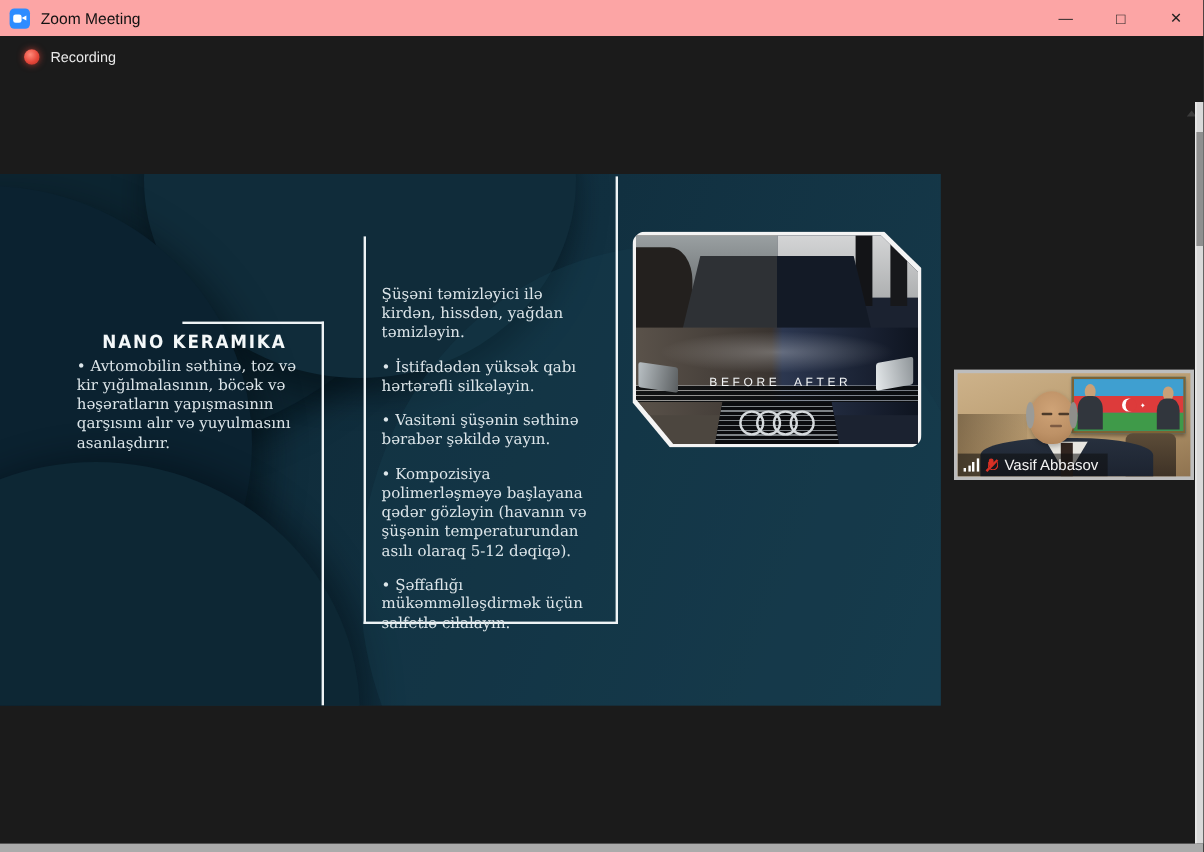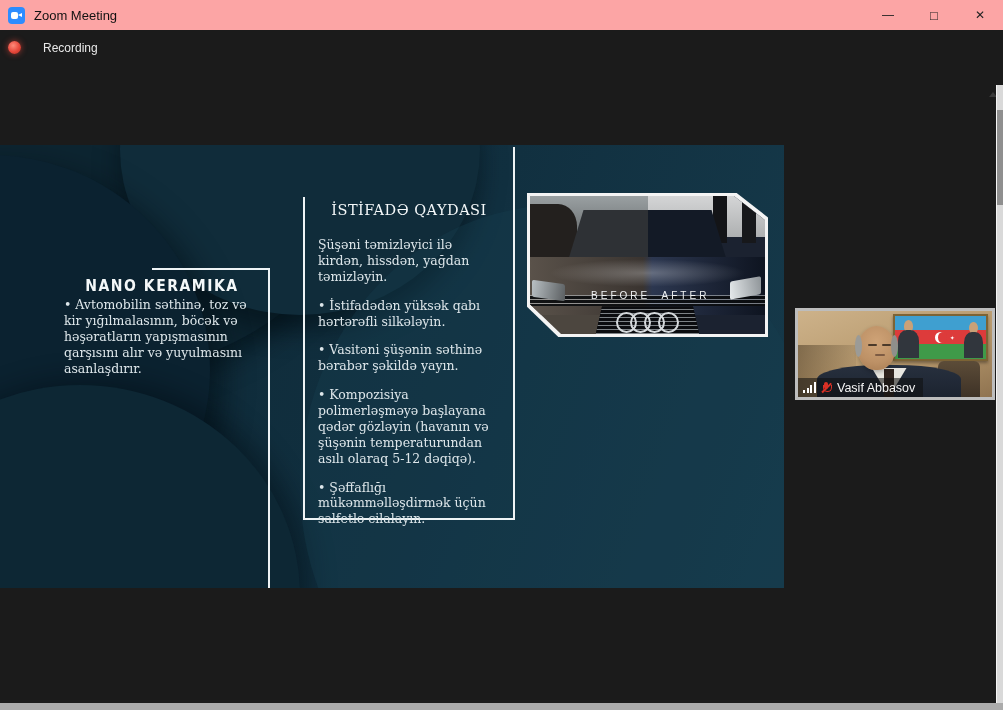--- a/index.html
+++ b/index.html
@@ -12,21 +12,21 @@
              position:relative;flex:0 0 auto;}
   .zoom-logo:before{content:"";position:absolute;left:3px;top:5px;width:7px;height:7px;background:#fff;border-radius:2px;}
   .zoom-logo:after{content:"";position:absolute;left:10px;top:6px;border-top:2.5px solid transparent;
              border-bottom:2.5px solid transparent;border-right:4px solid #fff;}
   .win-title{font-size:13px;color:#111;margin-left:9px;}
   .win-controls{margin-left:auto;display:flex;height:30px;}
   .win-btn{width:46px;height:30px;display:flex;align-items:center;justify-content:center;
            font-size:12px;color:#222;cursor:default;}
   .win-btn.max{font-size:13px;}
   
-  .recording{position:absolute;left:8px;top:41px;display:flex;align-items:flex-start;z-index:20;gap:13px;}
+  .recording{position:absolute;left:20px;top:41px;display:flex;align-items:flex-start;z-index:20;}
   .rec-dot{width:13px;height:13px;border-radius:50%;
            background:radial-gradient(circle at 40% 35%, #ff8a7a 0%, #e6473a 55%, #b02d23 100%);
            box-shadow:0 0 6px rgba(230,70,58,.7);}
   .rec-label{color:#e8e8e8;font-size:12px;margin-left:9px;}
   
   .slide{position:absolute;left:0;top:145px;width:784px;height:443px;overflow:hidden;
          background:linear-gradient(110deg,#0e2835 0%,#113040 55%,#163a4b 100%);}
   .blob{position:absolute;border-radius:50%;}
   .b1{left:-190px;top:-230px;width:560px;height:460px;background:#0d2531;box-shadow:0 14px 26px rgba(2,12,18,.55);}
   .b2{left:120px;top:-160px;width:360px;height:330px;background:#102c3a;box-shadow:0 16px 24px rgba(2,12,18,.5);}
@@ -46,22 +46,22 @@
   
   .mp-left{left:303px;top:52px;width:2px;height:323px;}
   .mp-right{left:513px;top:2px;width:2px;height:373px;}
   .mp-bottom{left:303px;top:373px;width:212px;height:2px;}
   .mid-heading{position:absolute;left:318px;top:57px;width:182px;text-align:center;color:#f4f8f9;
                font-family:"DejaVu Serif",serif;font-size:14.5px;letter-spacing:.5px;}
   .mid-body{position:absolute;left:318px;top:92px;width:182px;color:#dde6ea;
             font-family:"DejaVu Serif",serif;font-size:12.5px;line-height:1.27;}
   .mid-body p{margin:0 0 13px 0;}
   
-  .cmp{position:absolute;left:527px;top:48px;width:241px;height:144px;background:#f4f4f4;
-       clip-path:polygon(0 0,87% 0,100% 17%,100% 100%,13% 100%,0 79%);}
+  .cmp{position:absolute;left:527px;top:48px;width:241px;height:180px;background:#f4f4f4;
+       clip-path:polygon(0 0,87% 0,100% 17%,100% 100%,13% 100%,0 79%);border-radius:11px;}
   .cmp-photo{position:absolute;left:3px;top:3px;right:3px;bottom:3px;overflow:hidden;
        clip-path:polygon(0 0,86.8% 0,100% 17.5%,100% 100%,13.2% 100%,0 78.5%);
        background:linear-gradient(to right,#4c463f 0 50%,#1b2230 50% 100%);}
   .ph{position:absolute;}
   .ph-bldg{left:0;top:0;width:50%;height:26%;background:linear-gradient(#9aa0a2,#6f7476);}
   .ph-carL{left:0;top:6%;width:20%;height:40%;background:#23201e;border-radius:0 40% 30% 0;}
   .ph-wallR{left:50%;top:0;width:50%;height:30%;background:linear-gradient(#d4d5d6,#aeb0b1);}
   .ph-bol1{left:78%;top:0;width:6%;height:34%;background:#131417;}
   .ph-bol2{left:90%;top:0;width:6%;height:34%;background:#17181b;}
   .ph-shield{left:16%;top:10%;width:68%;height:38%;
@@ -163,21 +163,20 @@
     <div class="panel-line lp-vline"></div>
     <div class="left-heading">NANO KERAMIKA</div>
     <div class="left-body">
       <p>• Avtomobilin səthinə, toz və kir yığılmalasının, böcək və həşəratların yapışmasının qarşısını alır və yuyulmasını asanlaşdırır.</p>
 
     </div>
 
     <div class="panel-line mp-left"></div>
     <div class="panel-line mp-right"></div>
     <div class="panel-line mp-bottom"></div>
-    <div class="mid-heading">İSTİFADƏ QAYDASI</div>
     <div class="mid-body">
       <p>Şüşəni təmizləyici ilə kirdən, hissdən, yağdan təmizləyin.</p>
       <p>• İstifadədən yüksək qabı hərtərəfli silkələyin.</p>
       <p>• Vasitəni şüşənin səthinə bərabər şəkildə yayın.</p>
       <p>• Kompozisiya polimerləşməyə başlayana qədər gözləyin (havanın və şüşənin temperaturundan asılı olaraq 5-12 dəqiqə).</p>
       <p>• Şəffaflığı mükəmməlləşdirmək üçün salfetlə cilalayın.</p>
     </div>
 
     <div class="cmp">
       <div class="cmp-photo">

